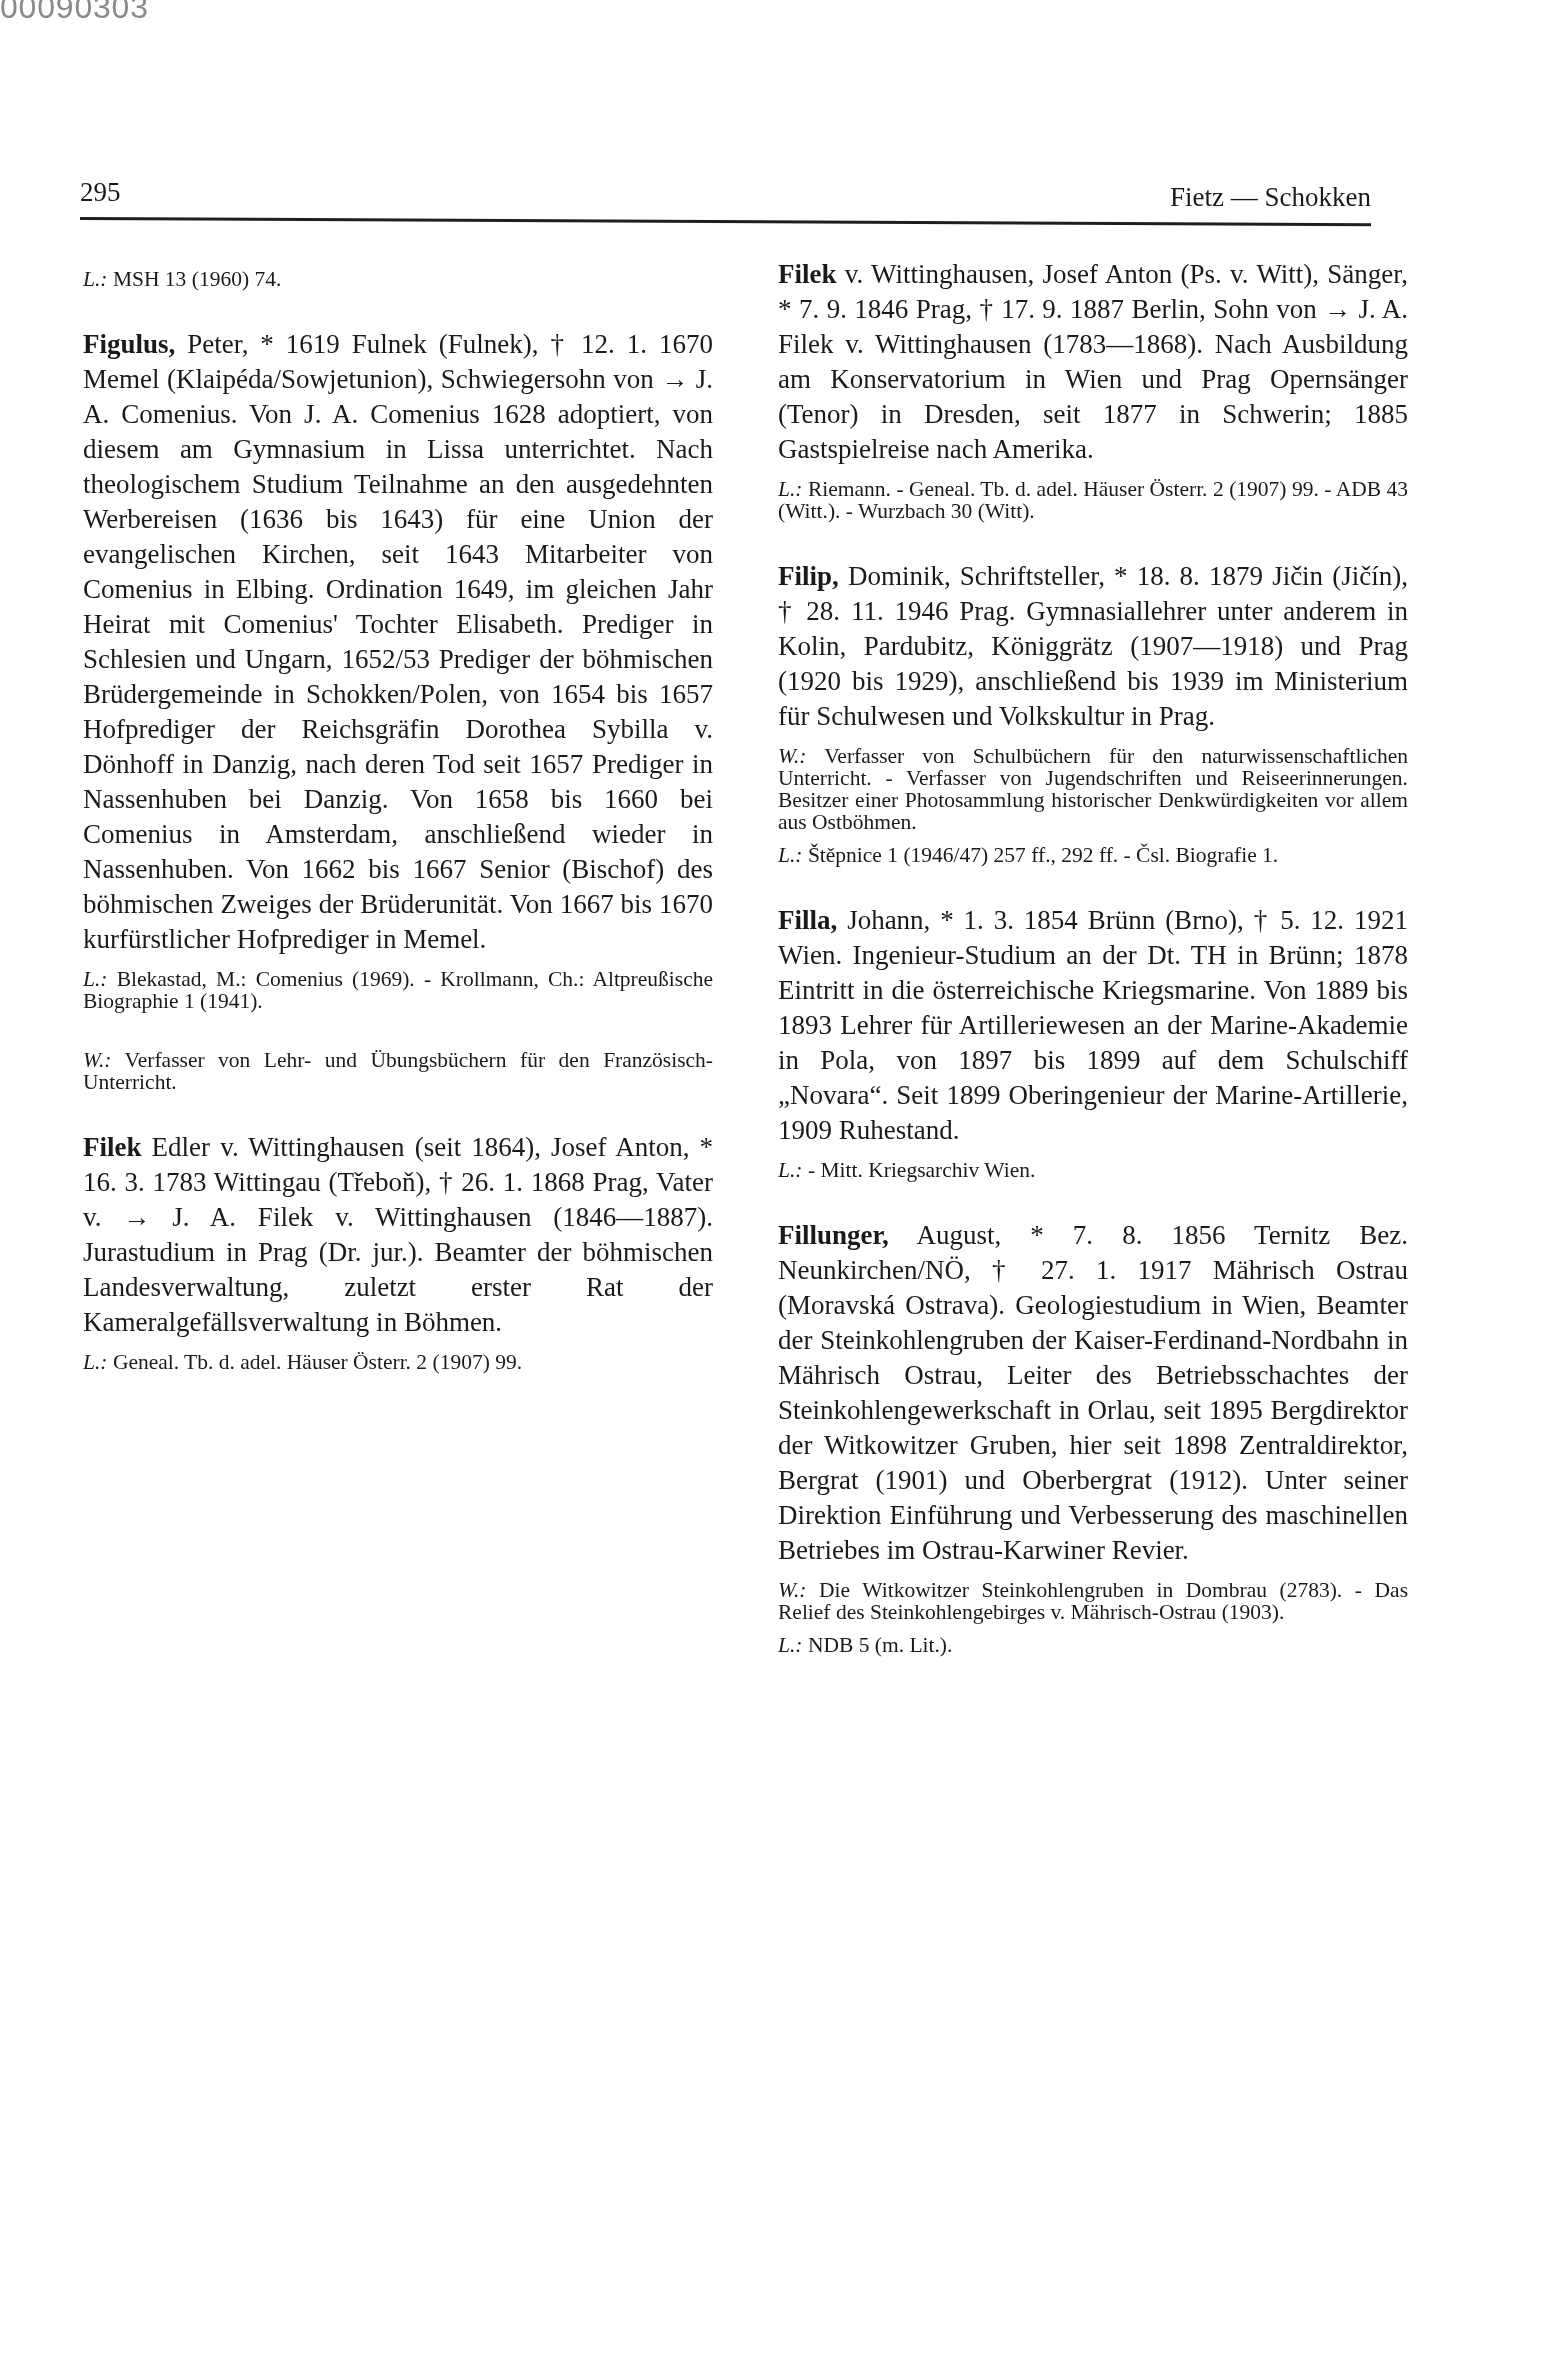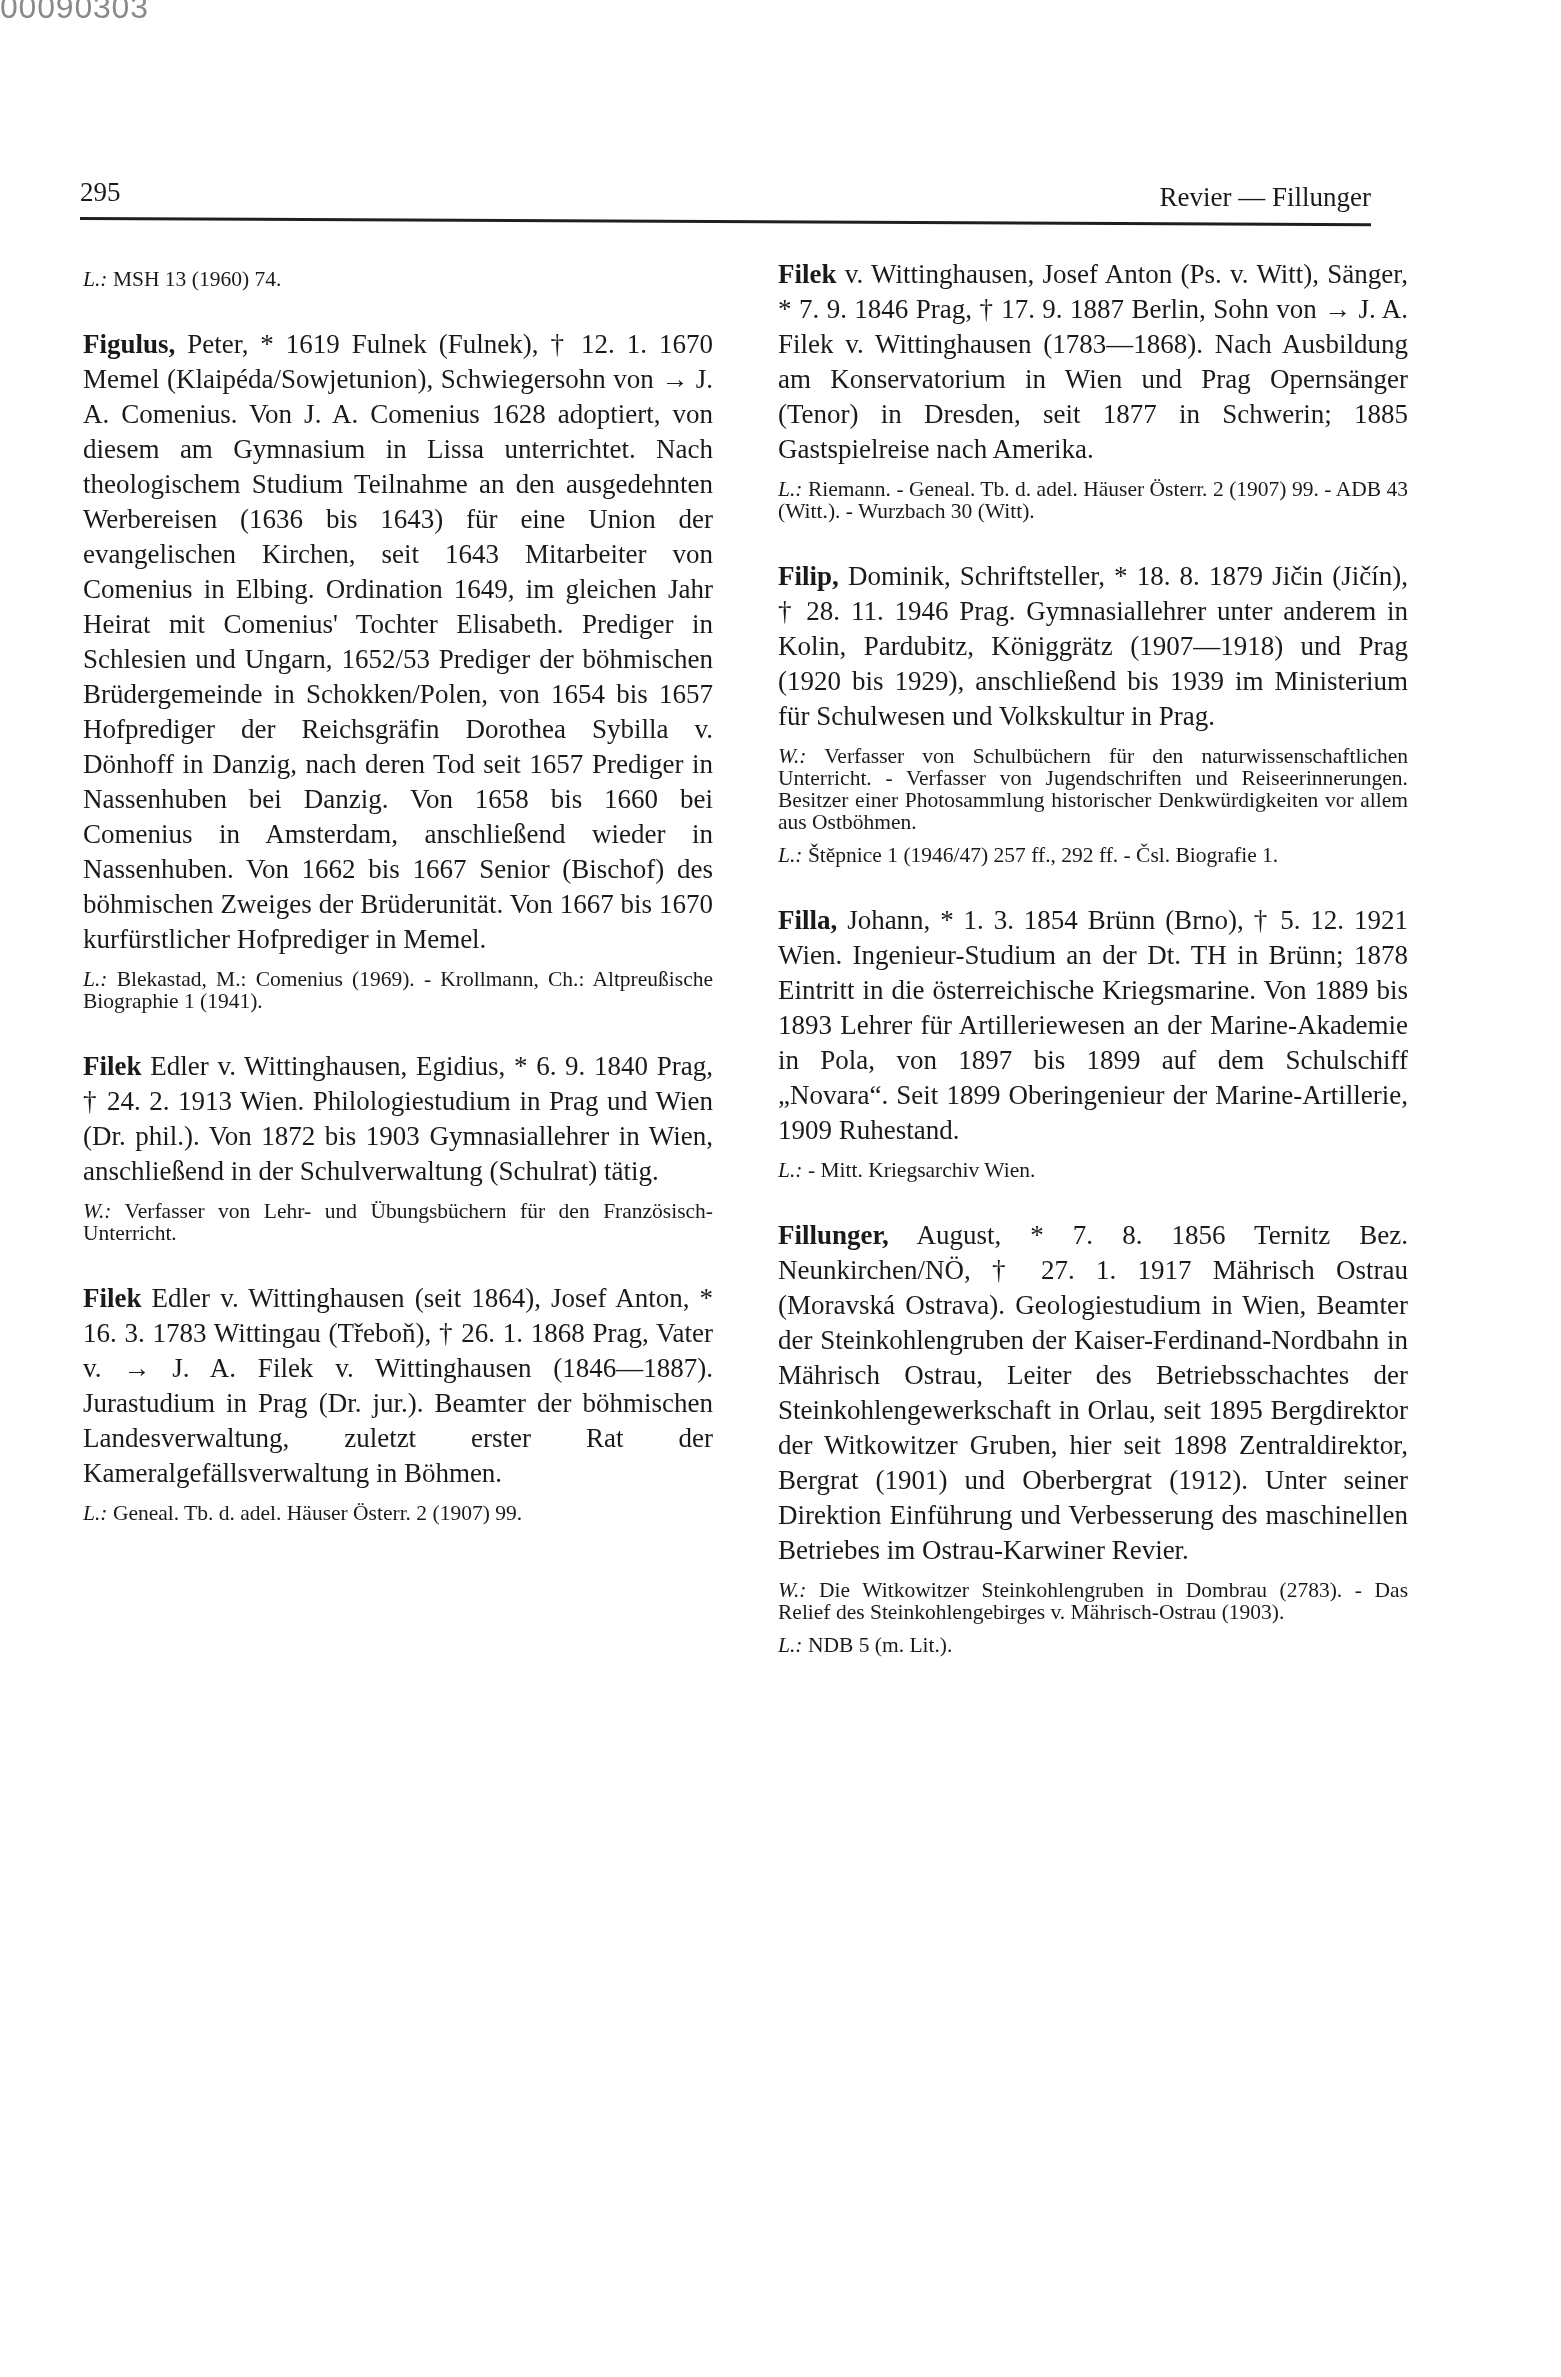--- a/index.html
+++ b/index.html
@@ -21,37 +21,36 @@
   .entry p.note { margin: 11px 0 0 0; font-size: 21.5px; line-height: 22px; text-align: justify; }
   .entry p.note .lbl { font-style: italic; }
 </style>
 </head>
 <body>
 
 <div class="stamp">00090303</div>
 
 <div class="header">
   <span class="page-no">295</span>
-  <span class="running">Revier — Fillunger</span>
+  <span class="running">Fietz — Schokken</span>
 </div>
 <div class="rule"></div>
 
 <div class="col left">
 
   <div class="entry">
     <p class="note"><span class="lbl">L.:</span><span> MSH 13 (1960) 74.</span></p>
   </div>
 
   <div class="entry">
     <p class="body"><span class="head">Figulus,</span><span> Peter, * 1619 Fulnek (Fulnek), † 12. 1. 1670 Memel (Klaipéda/Sowjetunion), Schwiegersohn von → J. A. Comenius. Von J. A. Comenius 1628 adoptiert, von diesem am Gymnasium in Lissa unterrichtet. Nach theologischem Studium Teilnahme an den ausgedehnten Werbereisen (1636 bis 1643) für eine Union der evangelischen Kirchen, seit 1643 Mitarbeiter von Comenius in Elbing. Ordination 1649, im gleichen Jahr Heirat mit Comenius' Tochter Elisabeth. Prediger in Schlesien und Ungarn, 1652/53 Prediger der böhmischen Brüdergemeinde in Schokken/Polen, von 1654 bis 1657 Hofprediger der Reichsgräfin Dorothea Sybilla v. Dönhoff in Danzig, nach deren Tod seit 1657 Prediger in Nassenhuben bei Danzig. Von 1658 bis 1660 bei Comenius in Amsterdam, anschließend wieder in Nassenhuben. Von 1662 bis 1667 Senior (Bischof) des böhmischen Zweiges der Brüderunität. Von 1667 bis 1670 kurfürstlicher Hofprediger in Memel.</span></p>
     <p class="note"><span class="lbl">L.:</span><span> Blekastad, M.: Comenius (1969). - Krollmann, Ch.: Altpreußische Biographie 1 (1941).</span></p>
   </div>
 
   <div class="entry">
-    <p class="body"><span class="head">Filek</span><span> Edler v. Wittinghausen, Egidius, * 6. 9. 1840 Prag, † 24. 2. 1913 Wien. Philologiestudium in Prag und Wien (Dr. phil.). Von 1872 bis 1903 Gymnasiallehrer in Wien, anschließend in der Schulverwaltung (Schulrat) tätig.</span></p>
     <p class="note"><span class="lbl">W.:</span><span> Verfasser von Lehr- und Übungsbüchern für den Französisch-Unterricht.</span></p>
   </div>
 
   <div class="entry">
     <p class="body"><span class="head">Filek</span><span> Edler v. Wittinghausen (seit 1864), Josef Anton, * 16. 3. 1783 Wittingau (Třeboň), † 26. 1. 1868 Prag, Vater v. → J. A. Filek v. Wittinghausen (1846—1887). Jurastudium in Prag (Dr. jur.). Beamter der böhmischen Landesverwaltung, zuletzt erster Rat der Kameralgefällsverwaltung in Böhmen.</span></p>
     <p class="note"><span class="lbl">L.:</span><span> Geneal. Tb. d. adel. Häuser Österr. 2 (1907) 99.</span></p>
   </div>
 </div>
 
 <div class="col right">

